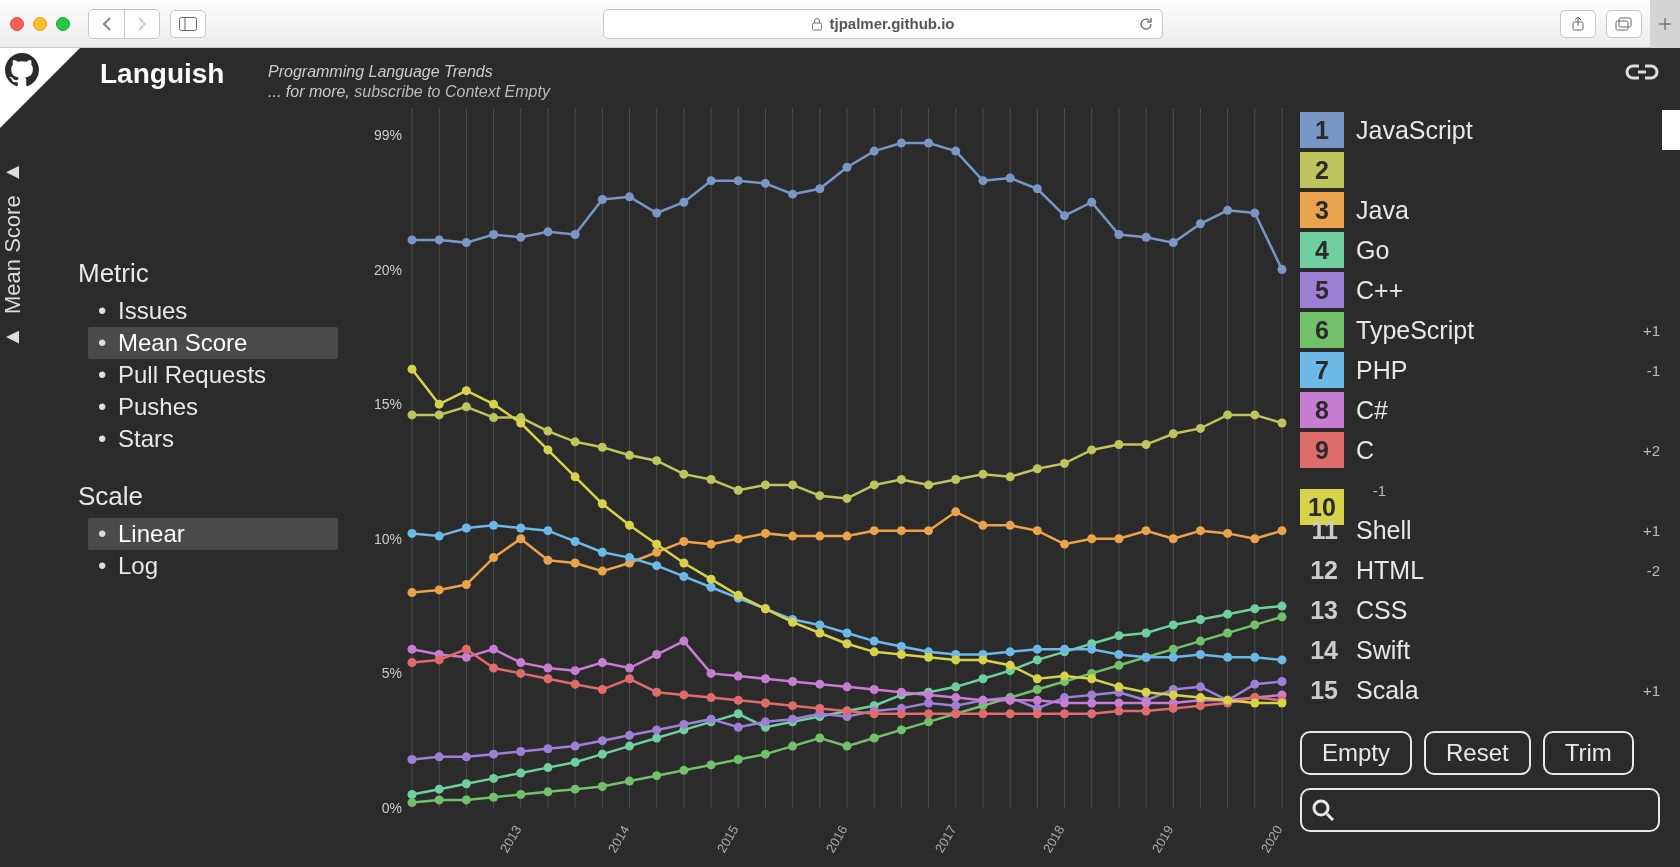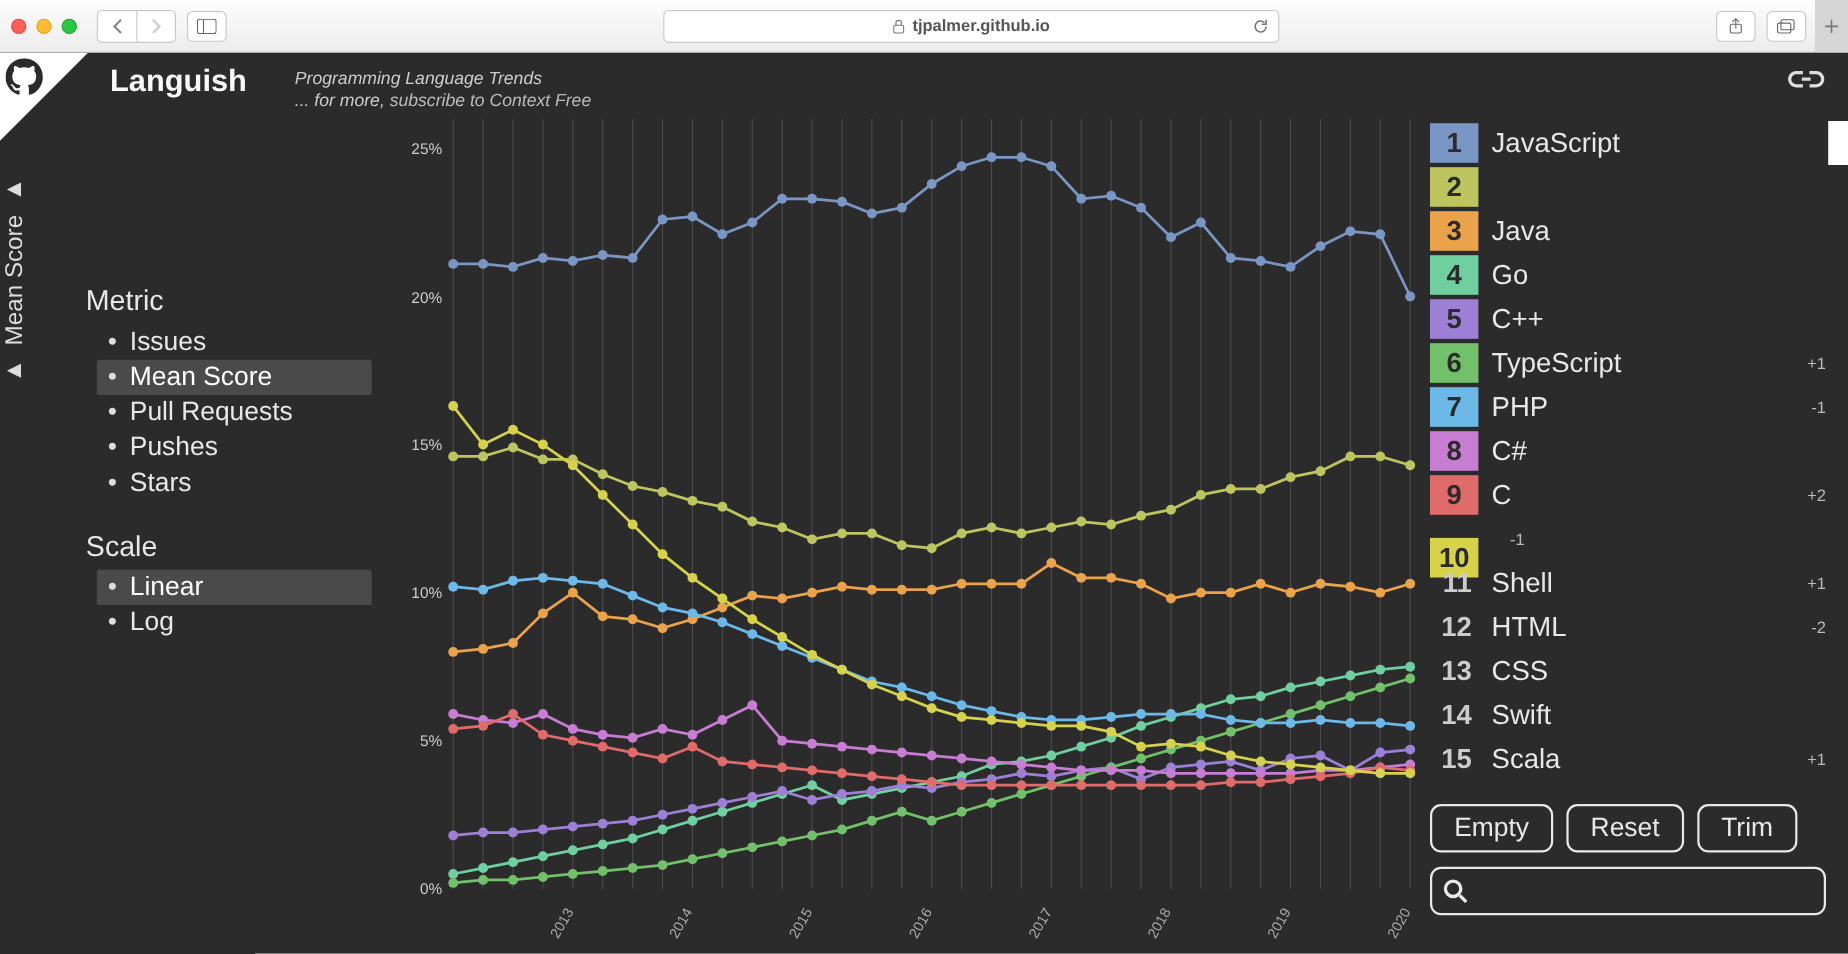--- a/index.html
+++ b/index.html
@@ -148,21 +148,21 @@
     &nbsp;<span>Mean Score</span>&nbsp;
     <span class="tri">▲</span>
   </div>
 
   <div class="header">
     <div class="title">Languish</div>
   </div>
   <div class="subheader">
     <div class="row1">Programming Language Trends</div>
     <div class="row2">
-      <span>... for more, </span><a href="#">subscribe to Context Free</a>
+      <span>... for more, </span><a href="#">subscribe to Context Empty</a>
     </div>
   </div>
   <div class="link-icon">
     <svg width="36" height="20" viewBox="0 0 36 20" fill="none" stroke="currentColor" stroke-width="3">
         <path d="M14 10 H22"></path>
         <path d="M15 4 H9 a6 6 0 0 0 0 12 H15"></path>
         <path d="M21 4 H27 a6 6 0 0 1 0 12 H21"></path>
       </svg>
   </div>
 
@@ -182,21 +182,21 @@
       </ul>
   </div>
 
   <div class="chart-area">
     <div class="y-ticks" id="y-ticks">
         <div class="y-tick" style="top: 700px;">0%</div>
         <div class="y-tick" style="top: 565.385px;">5%</div>
         <div class="y-tick" style="top: 430.769px;">10%</div>
         <div class="y-tick" style="top: 296.154px;">15%</div>
         <div class="y-tick" style="top: 161.538px;">20%</div>
-        <div class="y-tick" style="top: 26.9231px;">25%</div>
+        <div class="y-tick" style="top: 26.9231px;">99%</div>
       </div>
     <div class="plot">
       <svg id="plot-svg" viewBox="0 0 870 700" preserveAspectRatio="none">
           <g class="grid">
             <line x1="0" x2="0" y1="0" y2="700"></line>
             <line x1="27.1875" x2="27.1875" y1="0" y2="700"></line>
             <line x1="54.375" x2="54.375" y1="0" y2="700"></line>
             <line x1="81.5625" x2="81.5625" y1="0" y2="700"></line>
             <line x1="108.75" x2="108.75" y1="0" y2="700"></line>
             <line x1="135.9375" x2="135.9375" y1="0" y2="700"></line>

